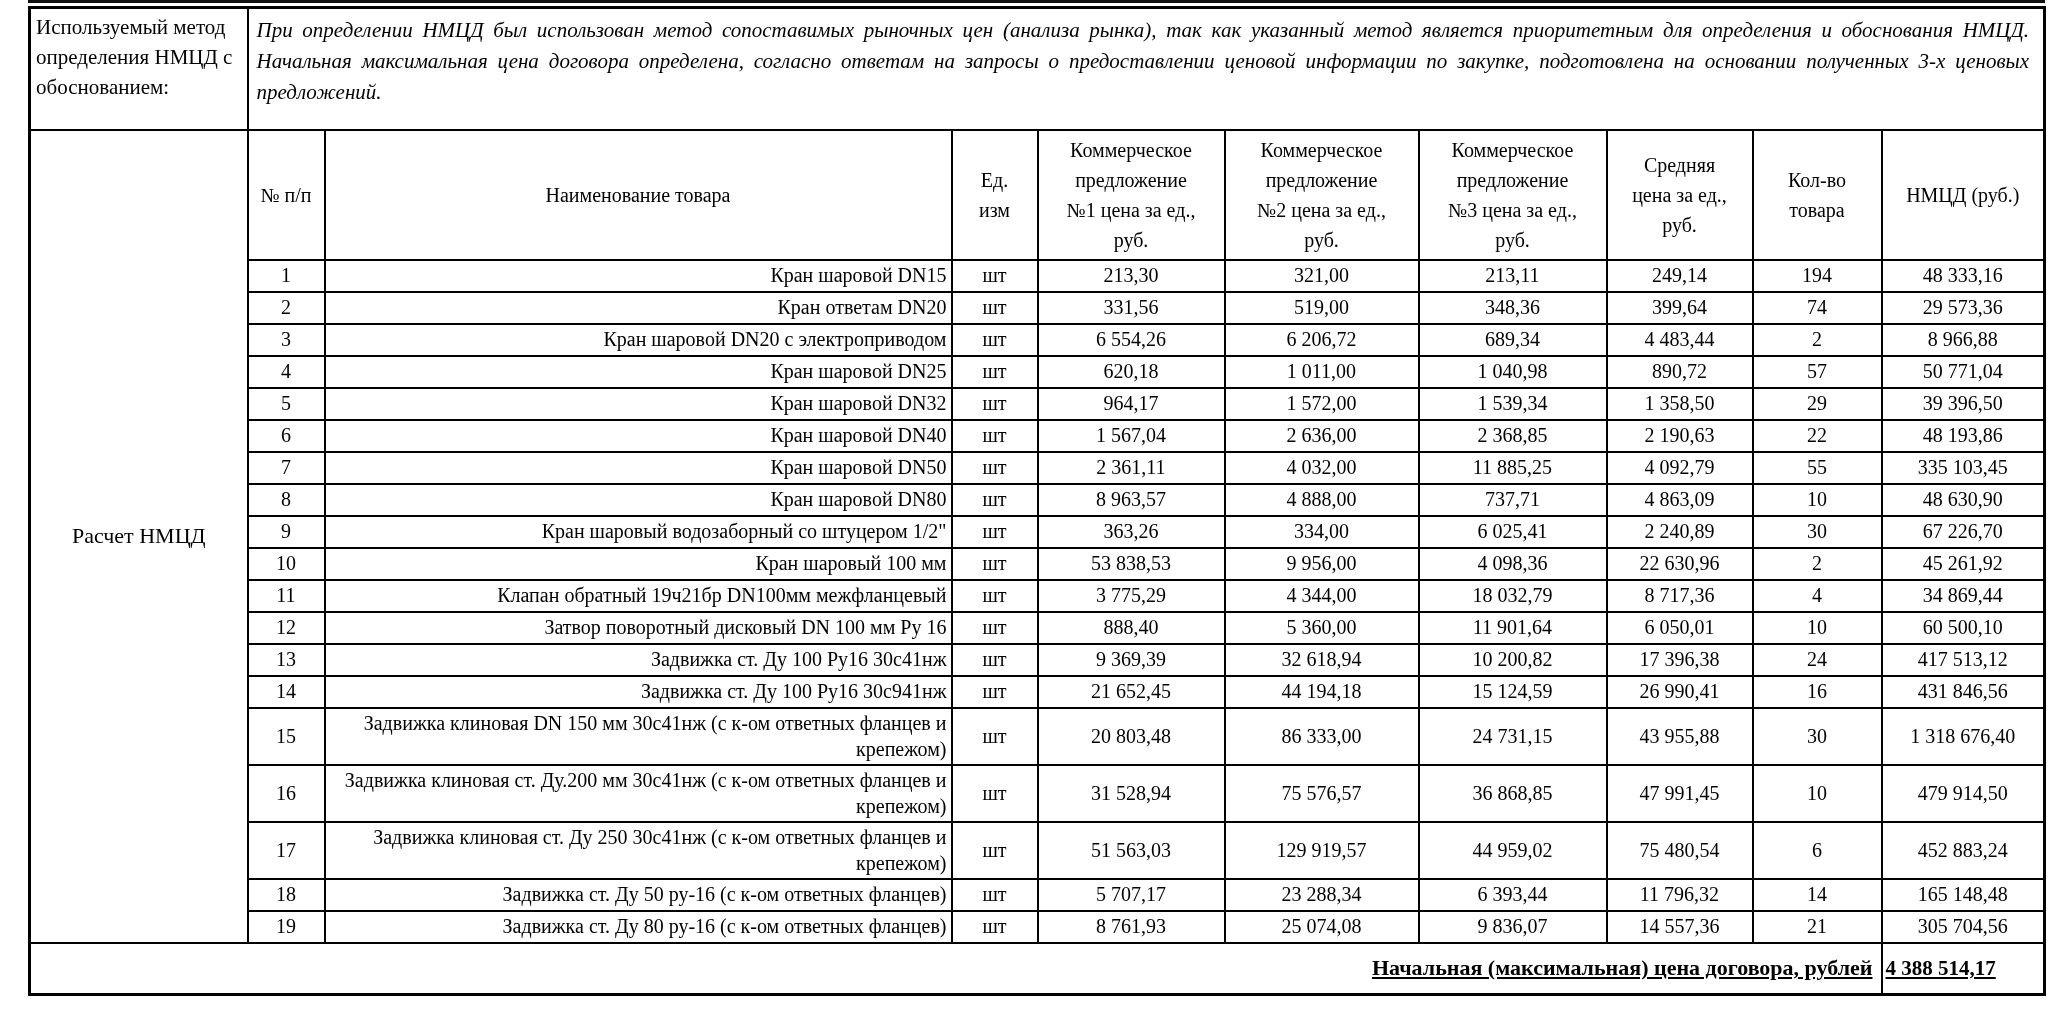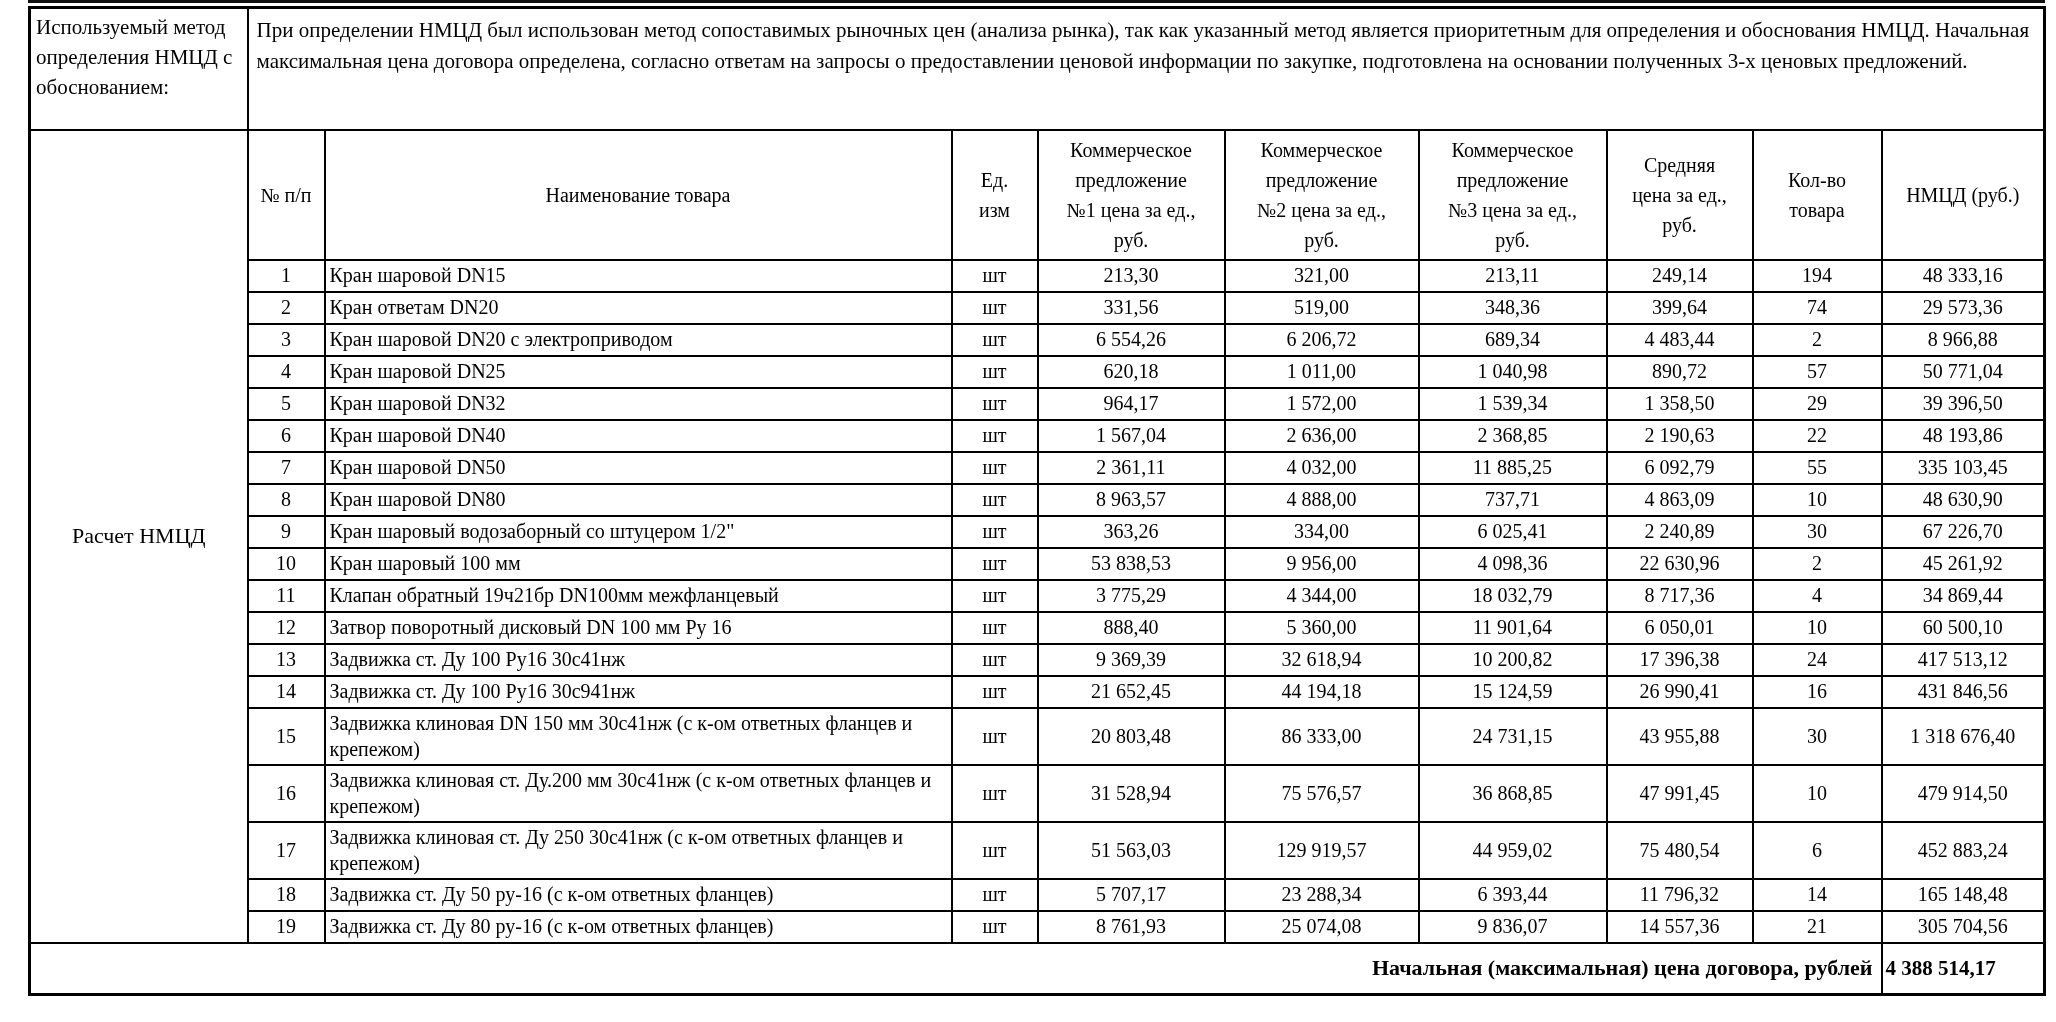--- a/index.html
+++ b/index.html
@@ -40,34 +40,35 @@
     padding: 0 3px;
     overflow: hidden;
     font-size: 20px;
   }
   table.doc-table { border: 3px solid #000000; }
   
   tr.r-top    { height: 122px; }
   tr.r-head   { height: 130px; }
   tr.r-data   { height: 32px; }
   tr.r-tall   { height: 57px; }
-  tr.r-total  { height: 52px; }
+  tr.r-total  { height: 52px; text-decoration: underline; }
   
   .method-label {
     vertical-align: top;
     font-size: 21px;
     line-height: 1.42;
     padding: 4px 6px 4px 5px;
   }
   .method-text {
     vertical-align: top;
     text-align: justify;
     font-size: 21px;
     line-height: 1.47;
     padding: 6px 14px 6px 8px;
+    font-style: italic;
   }
   
   .calc-label {
     text-align: center;
     vertical-align: middle;
     font-size: 22px;
   }
   
   th.h {
     border: 2px solid #000000;
@@ -75,21 +76,21 @@
     text-align: center;
     vertical-align: middle;
     white-space: pre-line;
     font-size: 20px;
     line-height: 1.5;
     padding: 0 2px;
     overflow: hidden;
   }
   
   .c-center { text-align: center; vertical-align: middle; }
-  .c-name   { text-align: left; vertical-align: middle; padding: 0 4px 0 4px; line-height: 1.32; }
+  .c-name   { text-align: right; vertical-align: middle; padding: 0 4px 0 4px; line-height: 1.32; }
   
   .total-label {
     text-align: right;
     vertical-align: middle;
     font-weight: bold;
     font-size: 22px;
     padding-right: 8px;
   }
   .total-value {
     text-align: left;
@@ -216,21 +217,21 @@
           <td class="cell c-center">22</td>
           <td class="cell c-center">48 193,86</td>
         </tr>
         <tr class="r-data">
           <td class="cell c-center">7</td>
           <td class="cell c-name">Кран шаровой DN50</td>
           <td class="cell c-center">шт</td>
           <td class="cell c-center">2 361,11</td>
           <td class="cell c-center">4 032,00</td>
           <td class="cell c-center">11 885,25</td>
-          <td class="cell c-center">6 092,79</td>
+          <td class="cell c-center">4 092,79</td>
           <td class="cell c-center">55</td>
           <td class="cell c-center">335 103,45</td>
         </tr>
         <tr class="r-data">
           <td class="cell c-center">8</td>
           <td class="cell c-name">Кран шаровой DN80</td>
           <td class="cell c-center">шт</td>
           <td class="cell c-center">8 963,57</td>
           <td class="cell c-center">4 888,00</td>
           <td class="cell c-center">737,71</td>

